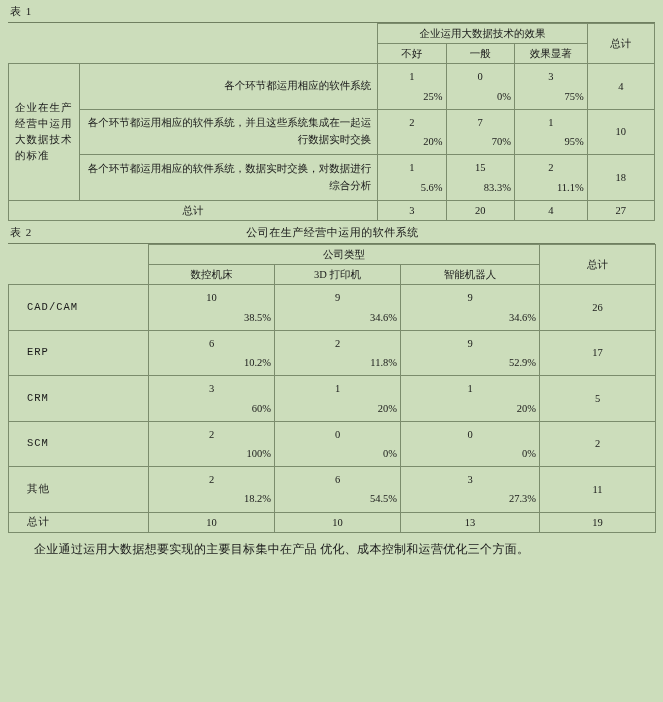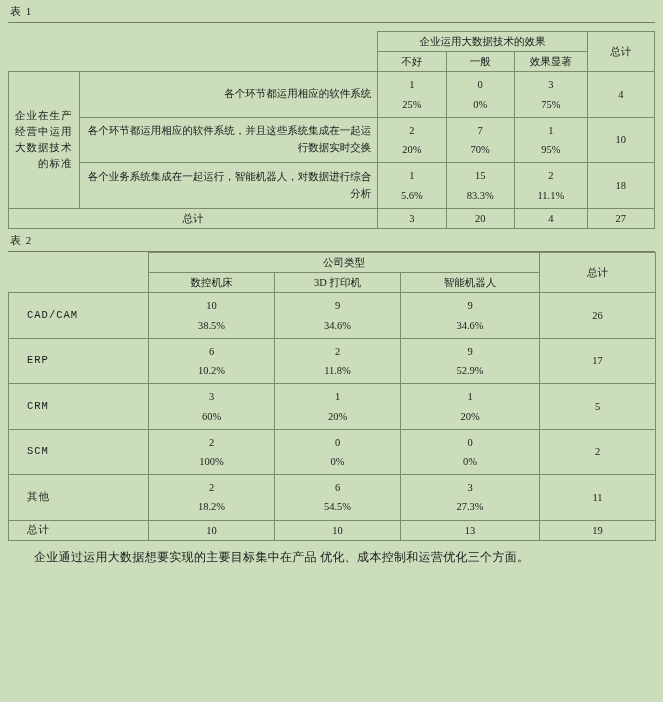--- a/index.html
+++ b/index.html
@@ -58,44 +58,44 @@
     width: 647px;
     height: 0;
     margin: 0;
   }
   .nob { border: none; }
   .vert-label {
     font-size: 10.5px;
     line-height: 1.55;
     letter-spacing: 1px;
     padding: 4px 6px;
-    text-align: right;
+    text-align: left;
   }
   .cell-left {
     text-align: right;
     padding: 4px 6px;
     line-height: 1.6;
   }
   .two-line {
     display: block;
   }
   .two-line .n { display: block; padding: 3px 0 2px 0; }
-  .two-line .p { display: block; padding: 2px 0 3px 0; }
+  .two-line .p { display: block; padding: 2px 0 3px 0; text-align: right; }
   .rowlabel {
     text-align: left;
     padding-left: 18px;
     letter-spacing: 1px;
     font-family: Liberation Mono, monospace;
   }
   .footer-note {
     font-size: 12px;
     padding: 8px 0 0 26px;
     letter-spacing: 0.3px;
   }
-  .t1 { margin-top: 8px; }
+  .t1 { margin-top: 0; }
 </style>
 </head>
 <body>
 
 <div class="page">
 
   <div class="caption-row">
     <span class="caption-label">表 1</span>
   </div>
   <div class="hrule"></div>
@@ -165,21 +165,21 @@
         <td>
             <span class="two-line">
               <span class="n">1</span>
               <span class="p">95%</span>
             </span>
           </td>
         <td>10</td>
       </tr>
 
       <tr>
-        <td class="cell-left">各个业务系统集成在一起运行，智能机器人，对数据进行综合分析</td>
+        <td class="cell-left">各个环节都运用相应的软件系统，数据实时交换，对数据进行综合分析</td>
         <td>
             <span class="two-line">
               <span class="n">1</span>
               <span class="p">5.6%</span>
             </span>
           </td>
         <td>
             <span class="two-line">
               <span class="n">15</span>
               <span class="p">83.3%</span>
@@ -199,20 +199,21 @@
         <td>3</td>
         <td>20</td>
         <td>4</td>
         <td>27</td>
       </tr>
     </tbody>
   </table>
 
   <div class="caption-row">
     <span class="caption-label">表 2</span>
+    <span class="caption-title">公司在生产经营中运用的软件系统</span>
   </div>
   <div class="hrule"></div>
 
   <table>
     <colgroup>
       <col style="width:140px">
       <col style="width:126px">
       <col style="width:126px">
       <col style="width:139px">
       <col style="width:116px">

